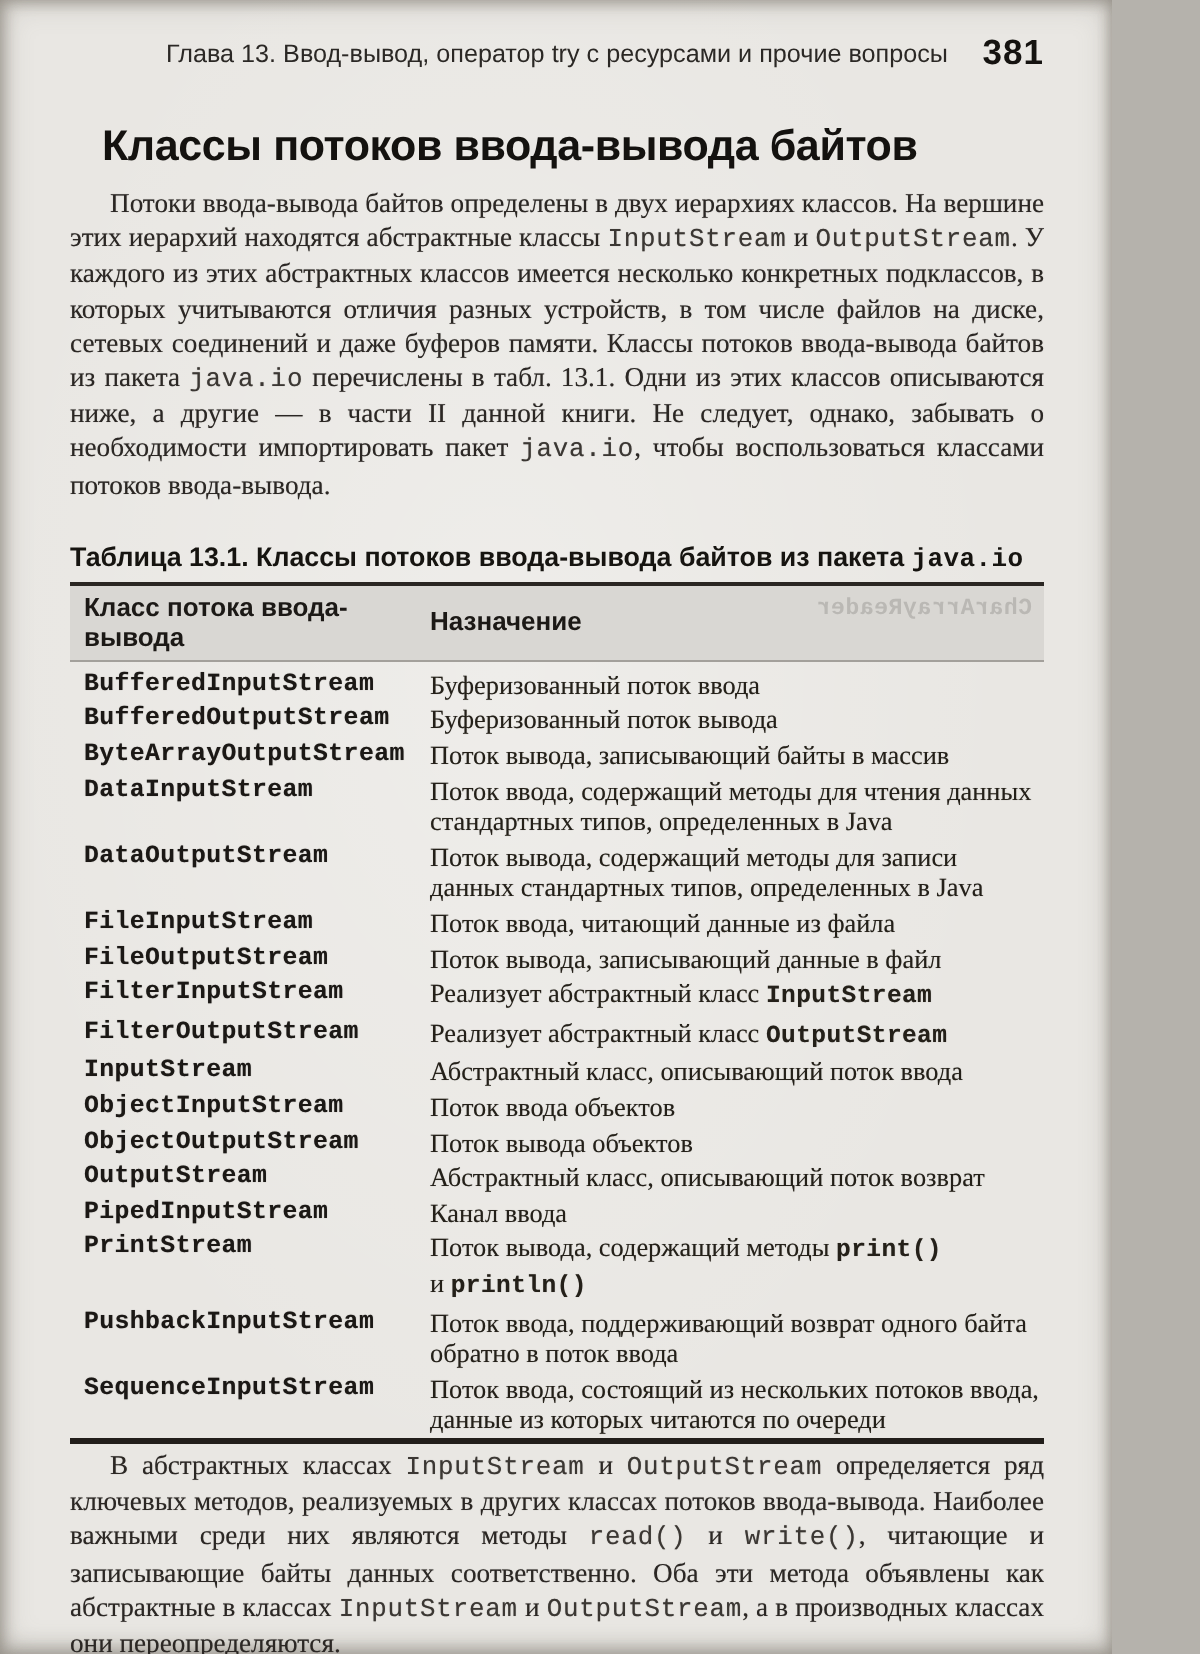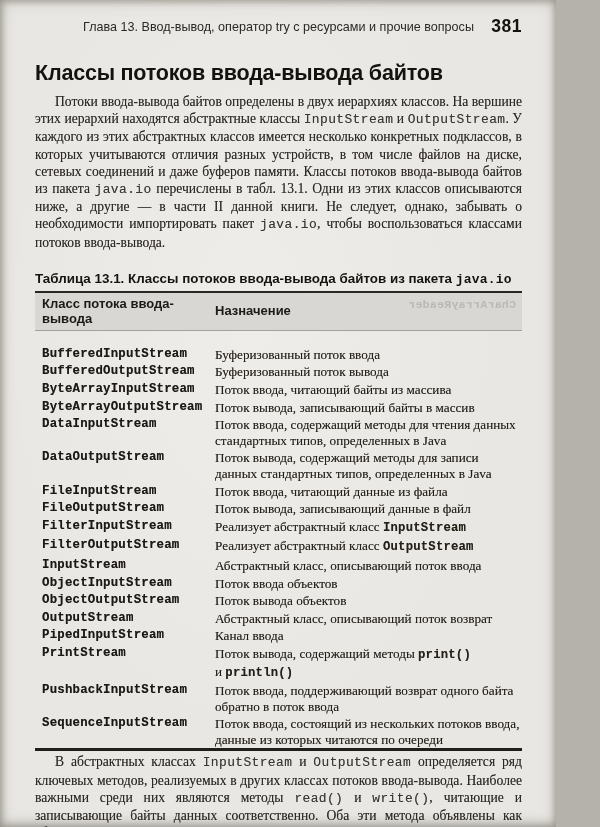--- a/index.html
+++ b/index.html
@@ -28,21 +28,21 @@
     font-size:12.6px;color:#2b2825;text-align:center;
     padding-top:6px;
   }
   .rh-num{
     position:absolute;right:0;top:2px;
     font-weight:bold;font-size:17.5px;color:#151310;letter-spacing:.5px;
   }
   h1{
     font-family:"Liberation Sans","DejaVu Sans",sans-serif;
     font-size:21.5px;font-weight:bold;color:#14120f;
-    margin:21px 0 0;letter-spacing:-.2px;
+    margin:21px 16px 0;letter-spacing:-.2px;
   }
   p.body{
     font-size:13.6px;line-height:17.2px;text-align:justify;
     text-indent:20px;margin:7px 0 0;color:#2b2724;
     text-shadow:0 0 .4px rgba(43,39,36,.45);
   }
   p.body .mono{
     font-family:"Liberation Mono","DejaVu Sans Mono",monospace;
     font-size:.95em;letter-spacing:.4px;color:#3b3733;
   }
@@ -71,21 +71,21 @@
   }
   th.th1{padding-left:7px;}
   .ghost{
     position:absolute;right:6px;top:5px;
     transform:scaleX(-1);
     font-family:"Liberation Mono","DejaVu Sans Mono",monospace;
     font-weight:bold;font-size:11.5px;letter-spacing:.3px;
     color:#b3b1ad;opacity:.8;
   }
   tbody td{vertical-align:top;padding:1px 0 1px;}
-  tbody tr:first-child td{padding-top:16px;}
+  tbody tr:first-child td{padding-top:4px;}
   td.cls{
     font-family:"Liberation Mono","DejaVu Sans Mono",monospace;
     font-weight:bold;font-size:12.4px;letter-spacing:.2px;
     color:#1b1815;padding-left:7px;line-height:15.5px;
     text-shadow:0 0 .4px rgba(27,24,21,.5);
   }
   td.desc{
     font-size:13.2px;line-height:15.6px;color:#242019;
     padding-right:2px;
     text-shadow:0 0 .4px rgba(36,32,25,.4);
@@ -129,24 +129,20 @@
     <tbody>
         <tr>
           <td class="cls">BufferedInputStream</td>
           <td class="desc"><span>Буферизованный поток ввода</span></td>
         </tr>
         <tr>
           <td class="cls">BufferedOutputStream</td>
           <td class="desc"><span>Буферизованный поток вывода</span></td>
         </tr>
         <tr>
-          <td class="cls">ByteArrayInputStream</td>
-          <td class="desc"><span>Поток ввода, читающий байты из массива</span></td>
-        </tr>
-        <tr>
           <td class="cls">ByteArrayOutputStream</td>
           <td class="desc"><span>Поток вывода, записывающий байты в массив</span></td>
         </tr>
         <tr>
           <td class="cls">DataInputStream</td>
           <td class="desc"><span>Поток ввода, содержащий методы для чтения данных стандартных типов, определенных в Java</span></td>
         </tr>
         <tr>
           <td class="cls">DataOutputStream</td>
           <td class="desc"><span>Поток вывода, содержащий методы для записи данных стандартных типов, определенных в Java</span></td>

